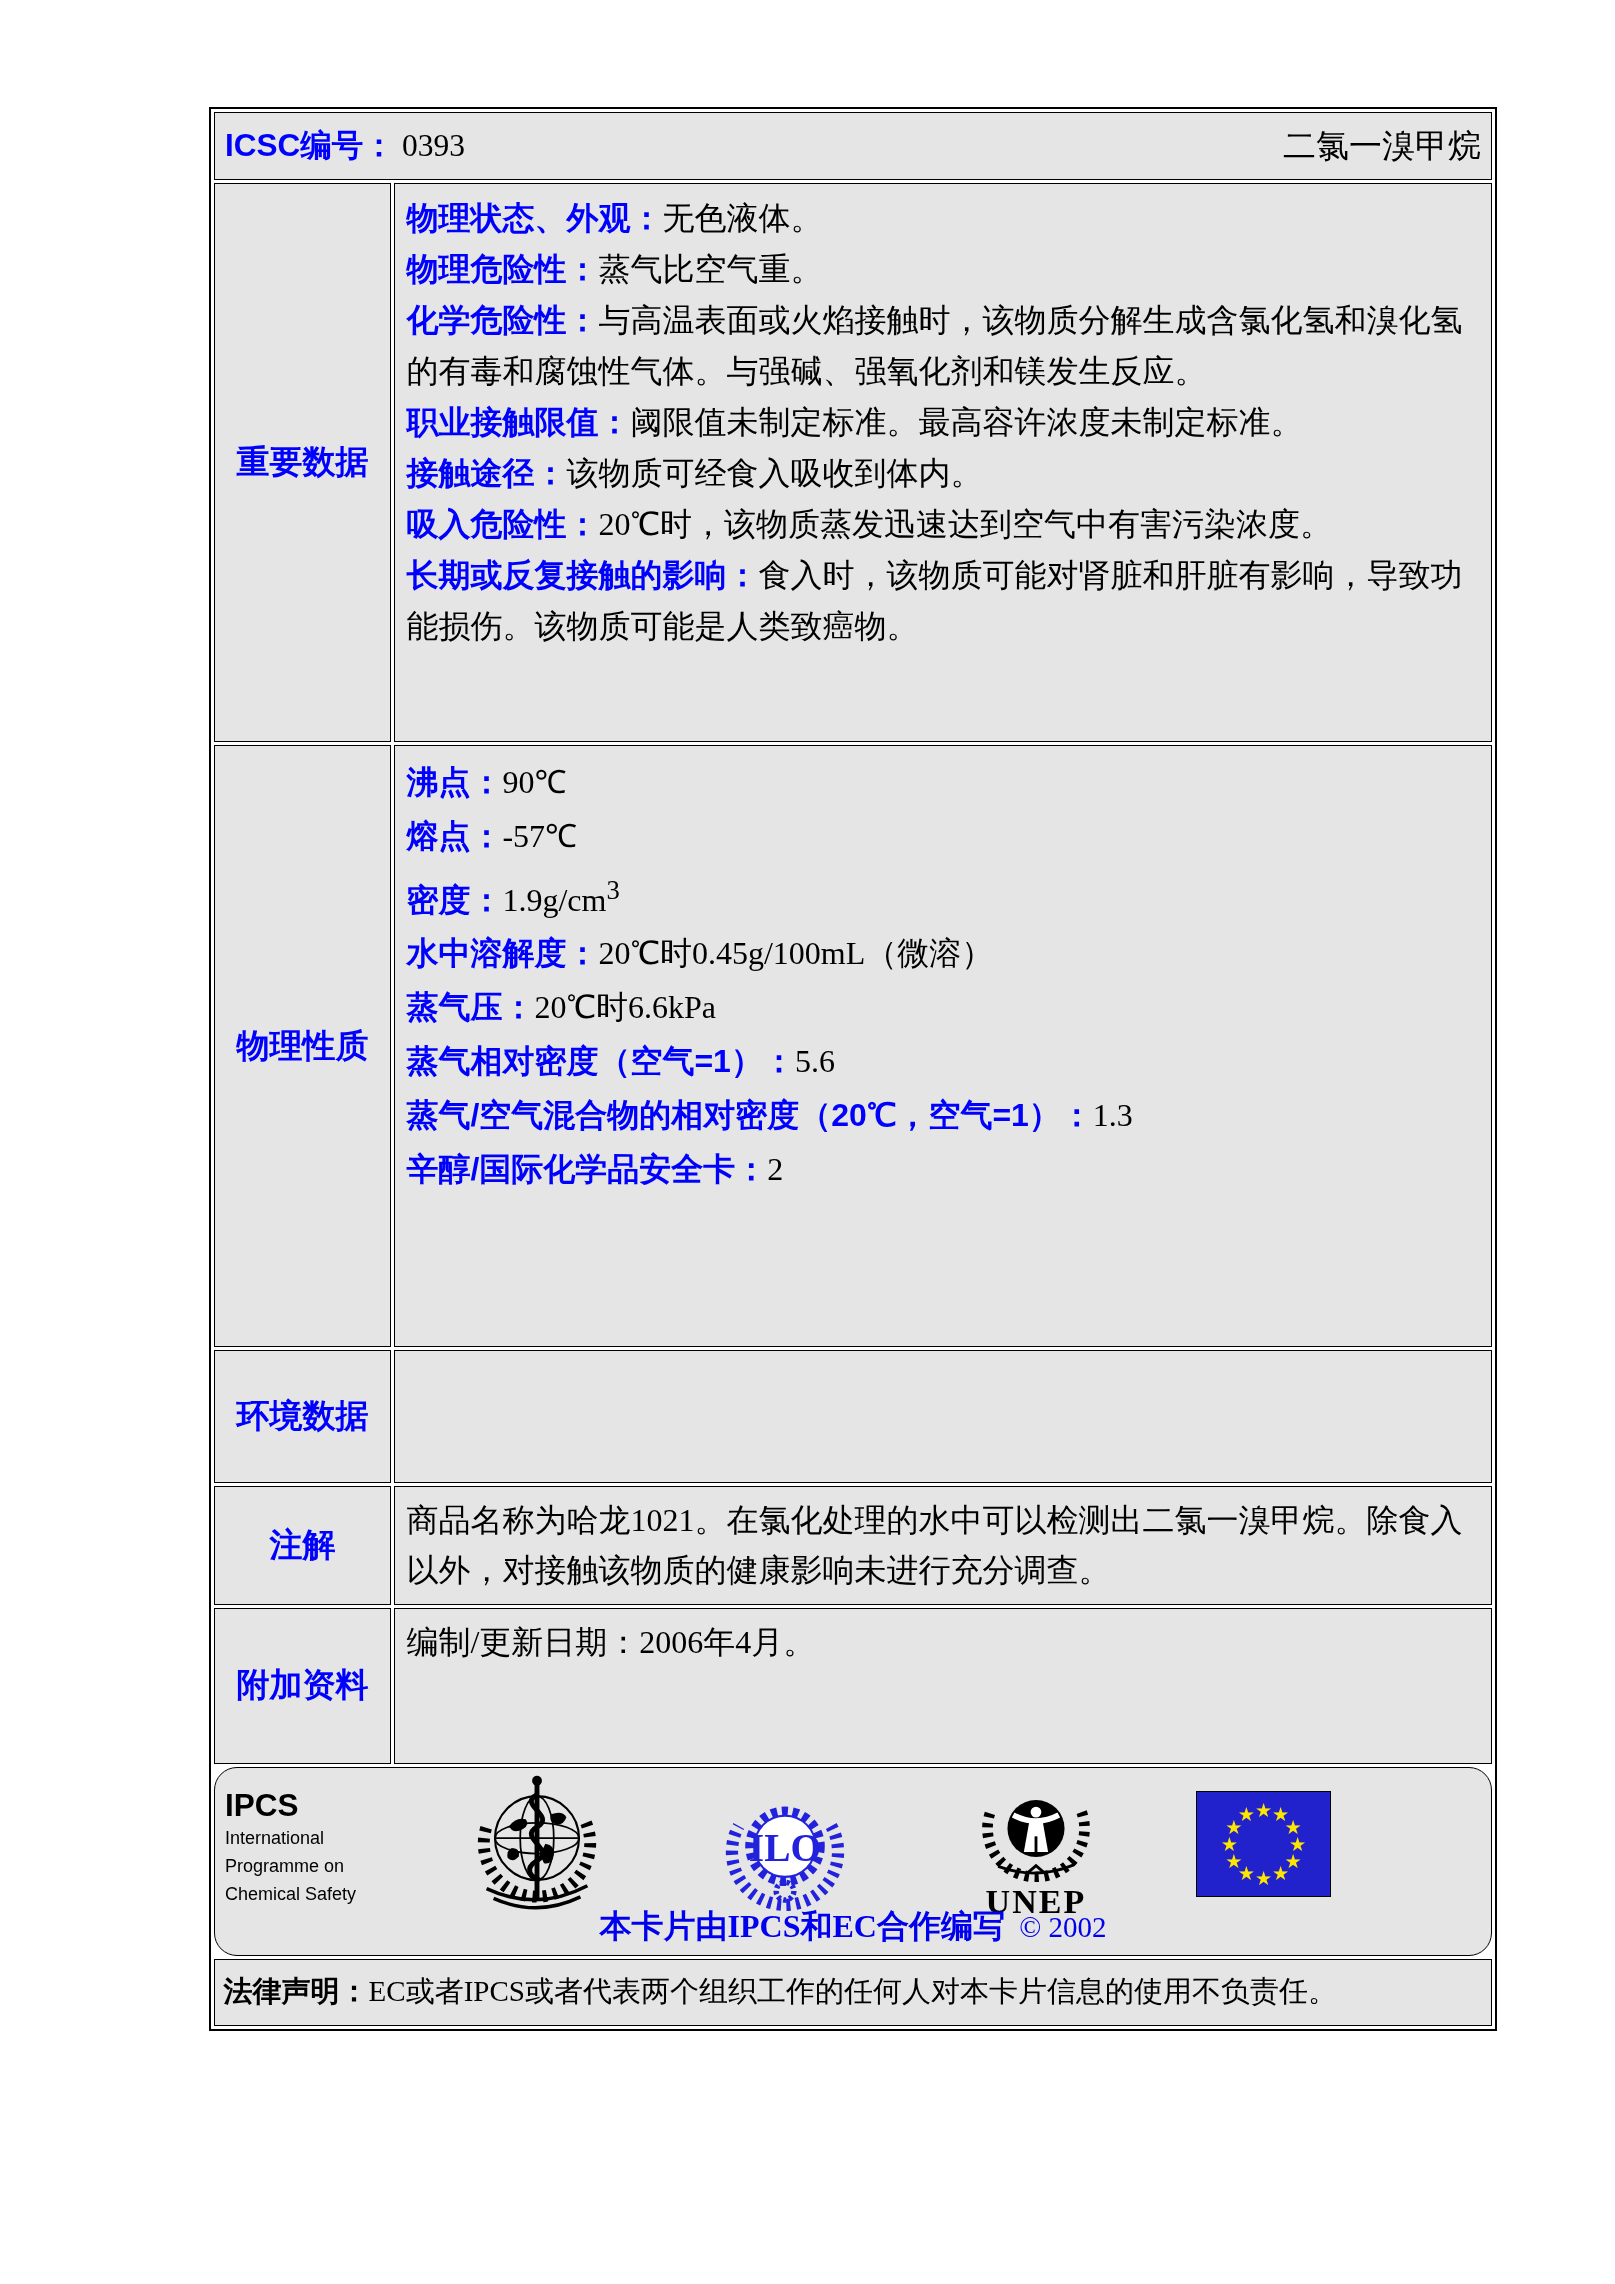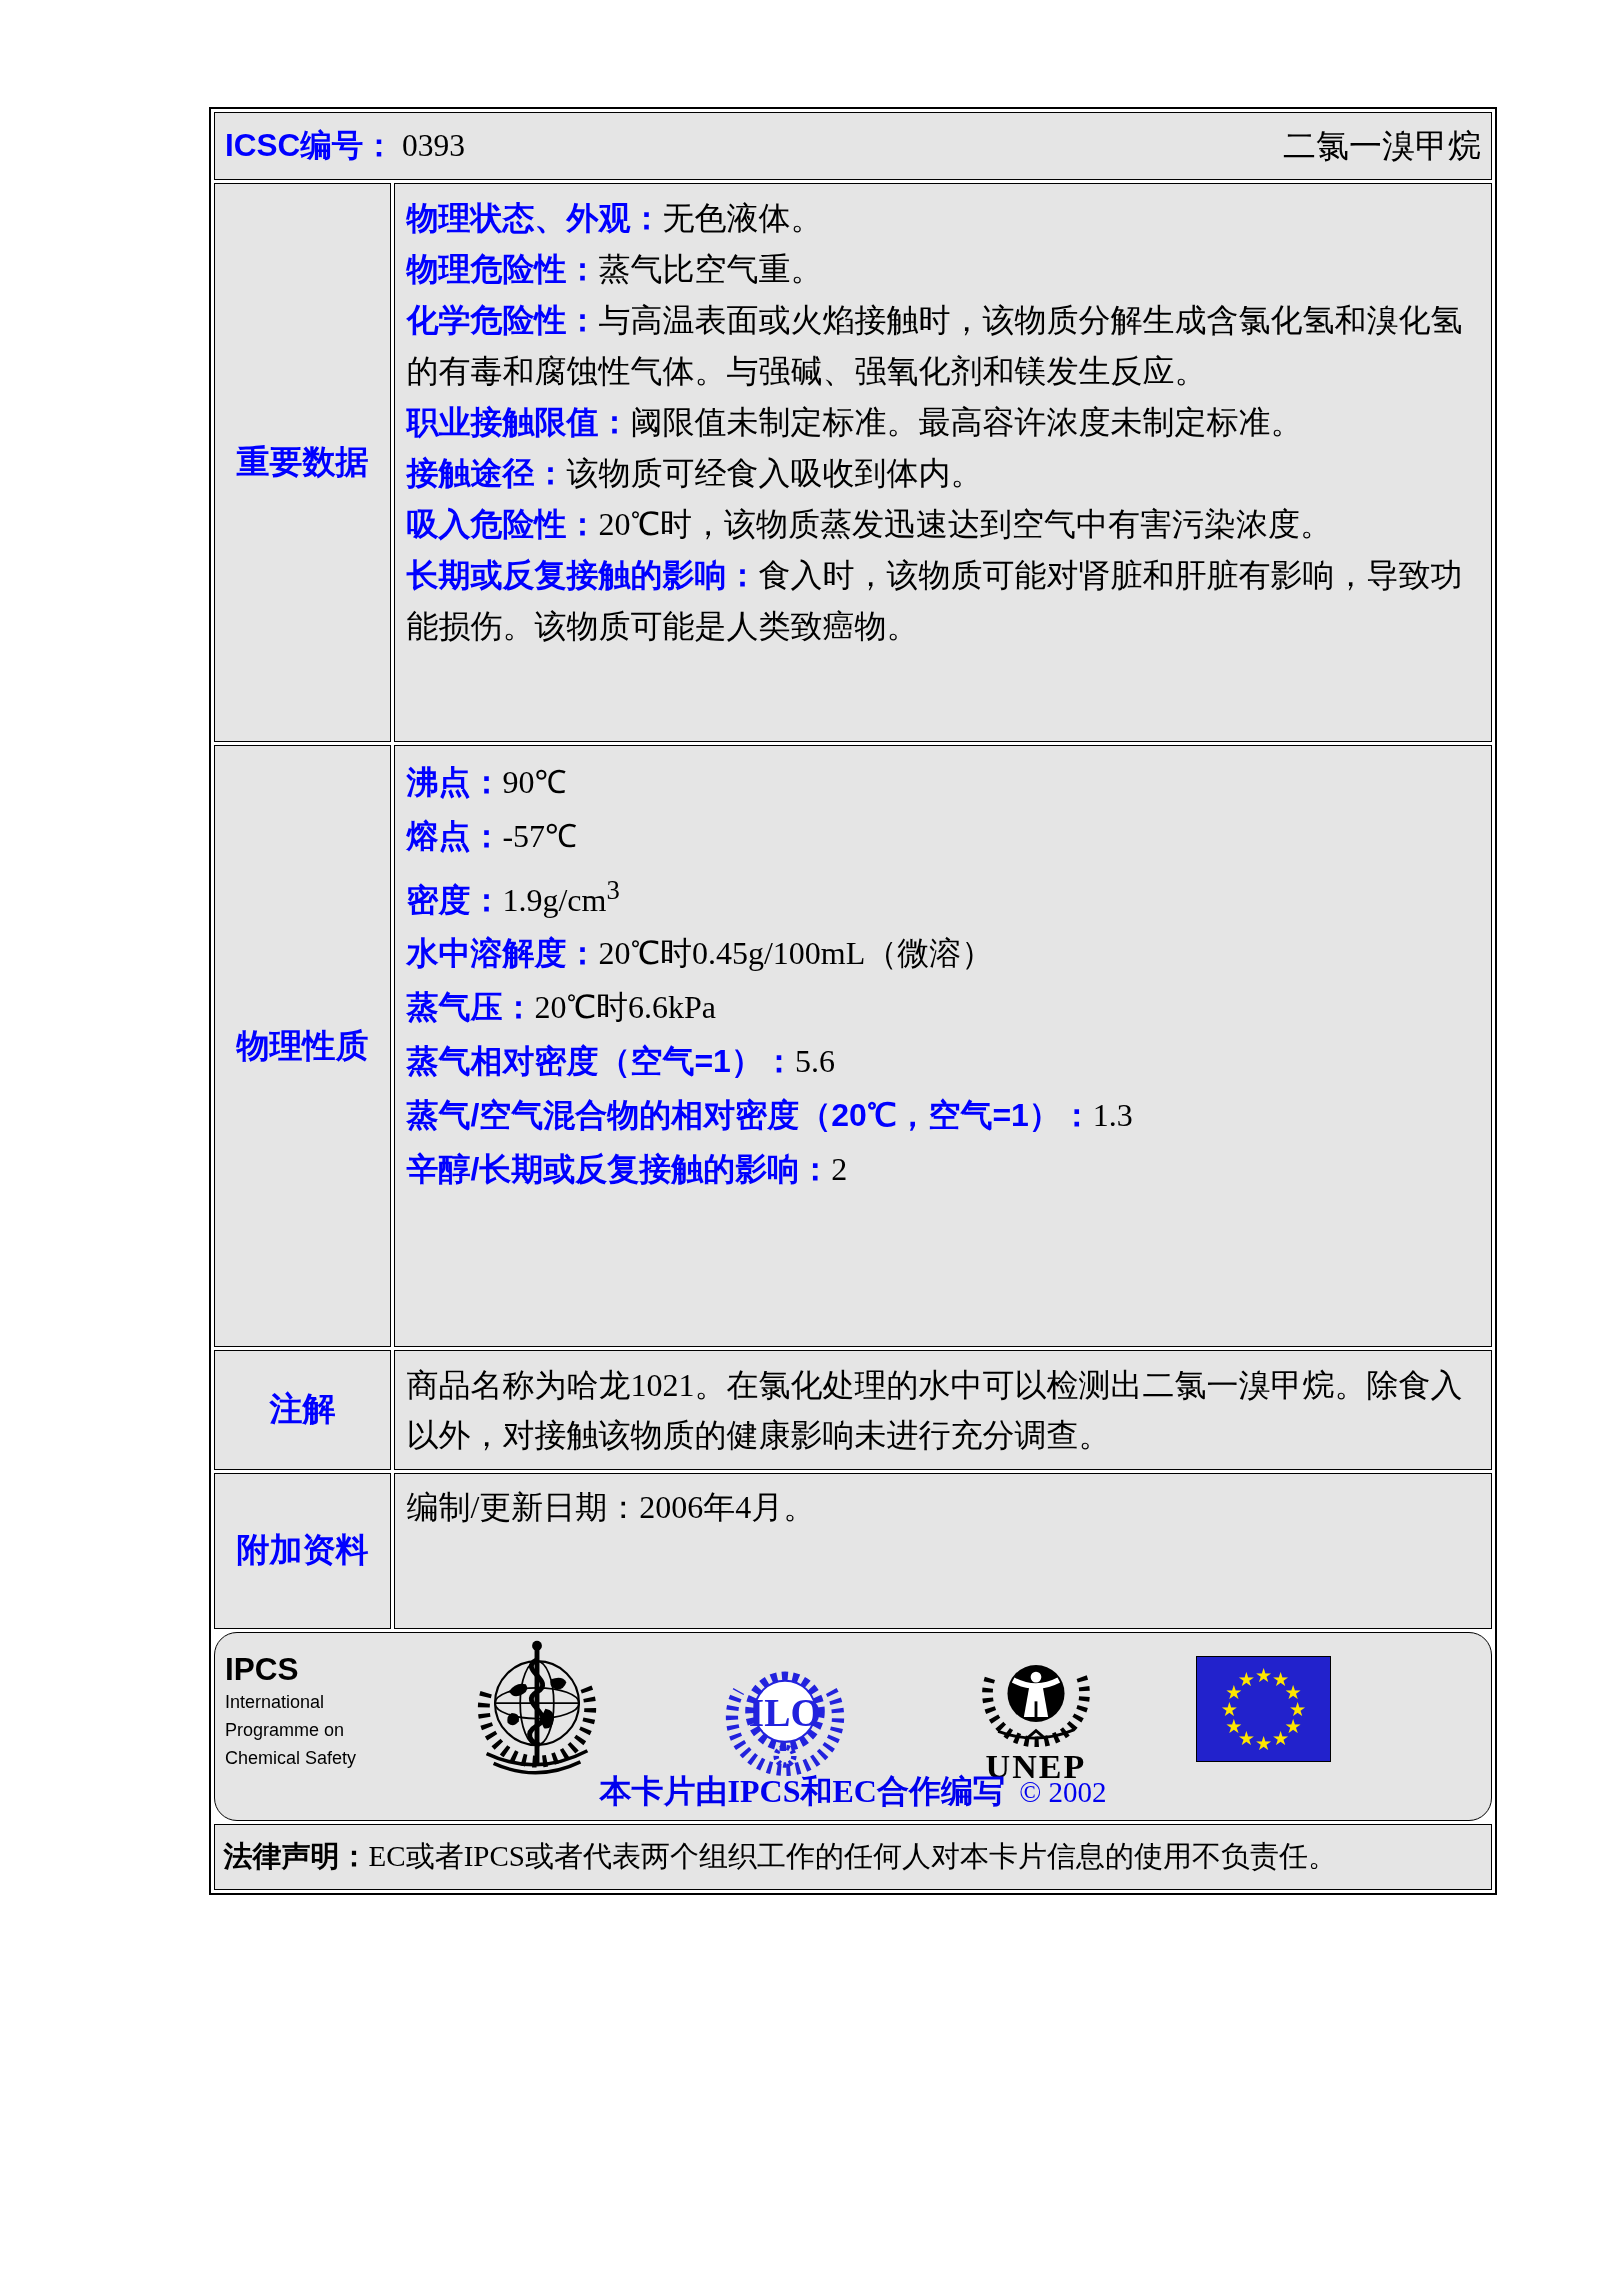--- a/index.html
+++ b/index.html
@@ -138,24 +138,28 @@
     <tr class="phys">
       <td class="rowlabel">物理性质</td>
       <td class="content">
         <p><span class="k">沸点：</span><span class="v">90℃</span></p>
         <p><span class="k">熔点：</span><span class="v">-57℃</span></p>
         <p><span class="k">密度：</span><span class="v">1.9g/cm</span><sup class="v">3</sup></p>
         <p><span class="k">水中溶解度：</span><span class="v">20℃时0.45g/100mL（微溶）</span></p>
         <p><span class="k">蒸气压：</span><span class="v">20℃时6.6kPa</span></p>
         <p><span class="k">蒸气相对密度（空气=1）：</span><span class="v">5.6</span></p>
         <p><span class="k">蒸气/空气混合物的相对密度（20℃，空气=1）：</span><span class="v">1.3</span></p>
-        <p><span class="k">辛醇/长期或反复接触的影响：</span><span class="v">2</span></p>
-      </td>
-    </tr>
-
+        <p><span class="k">辛醇/国际化学品安全卡：</span><span class="v">2</span></p>
+      </td>
+    </tr>
+
+    <tr class="env">
+      <td class="rowlabel">环境数据</td>
+      <td class="content"></td>
+    </tr>
 
     <tr class="note">
       <td class="rowlabel">注解</td>
       <td class="content">
         <p class="v">商品名称为哈龙1021。在氯化处理的水中可以检测出二氯一溴甲烷。除食入以外，对接触该物质的健康影响未进行充分调查。</p>
       </td>
     </tr>
 
     <tr class="addl">
       <td class="rowlabel">附加资料</td>

